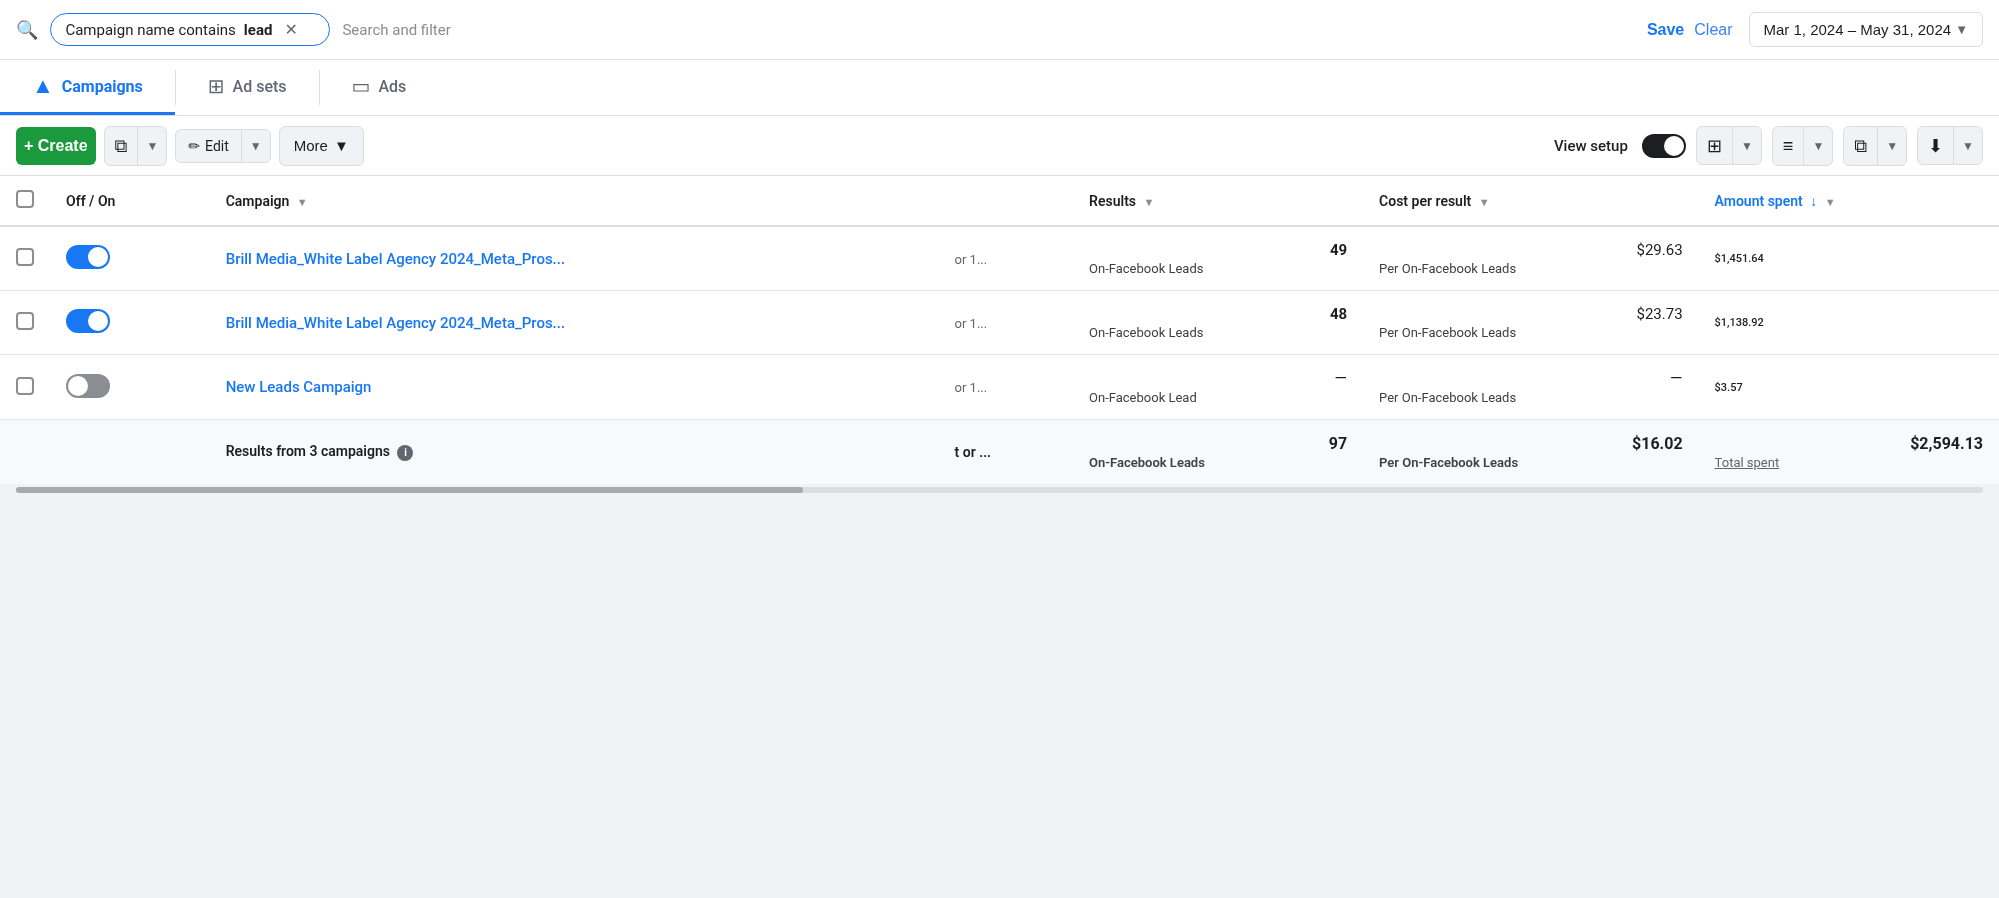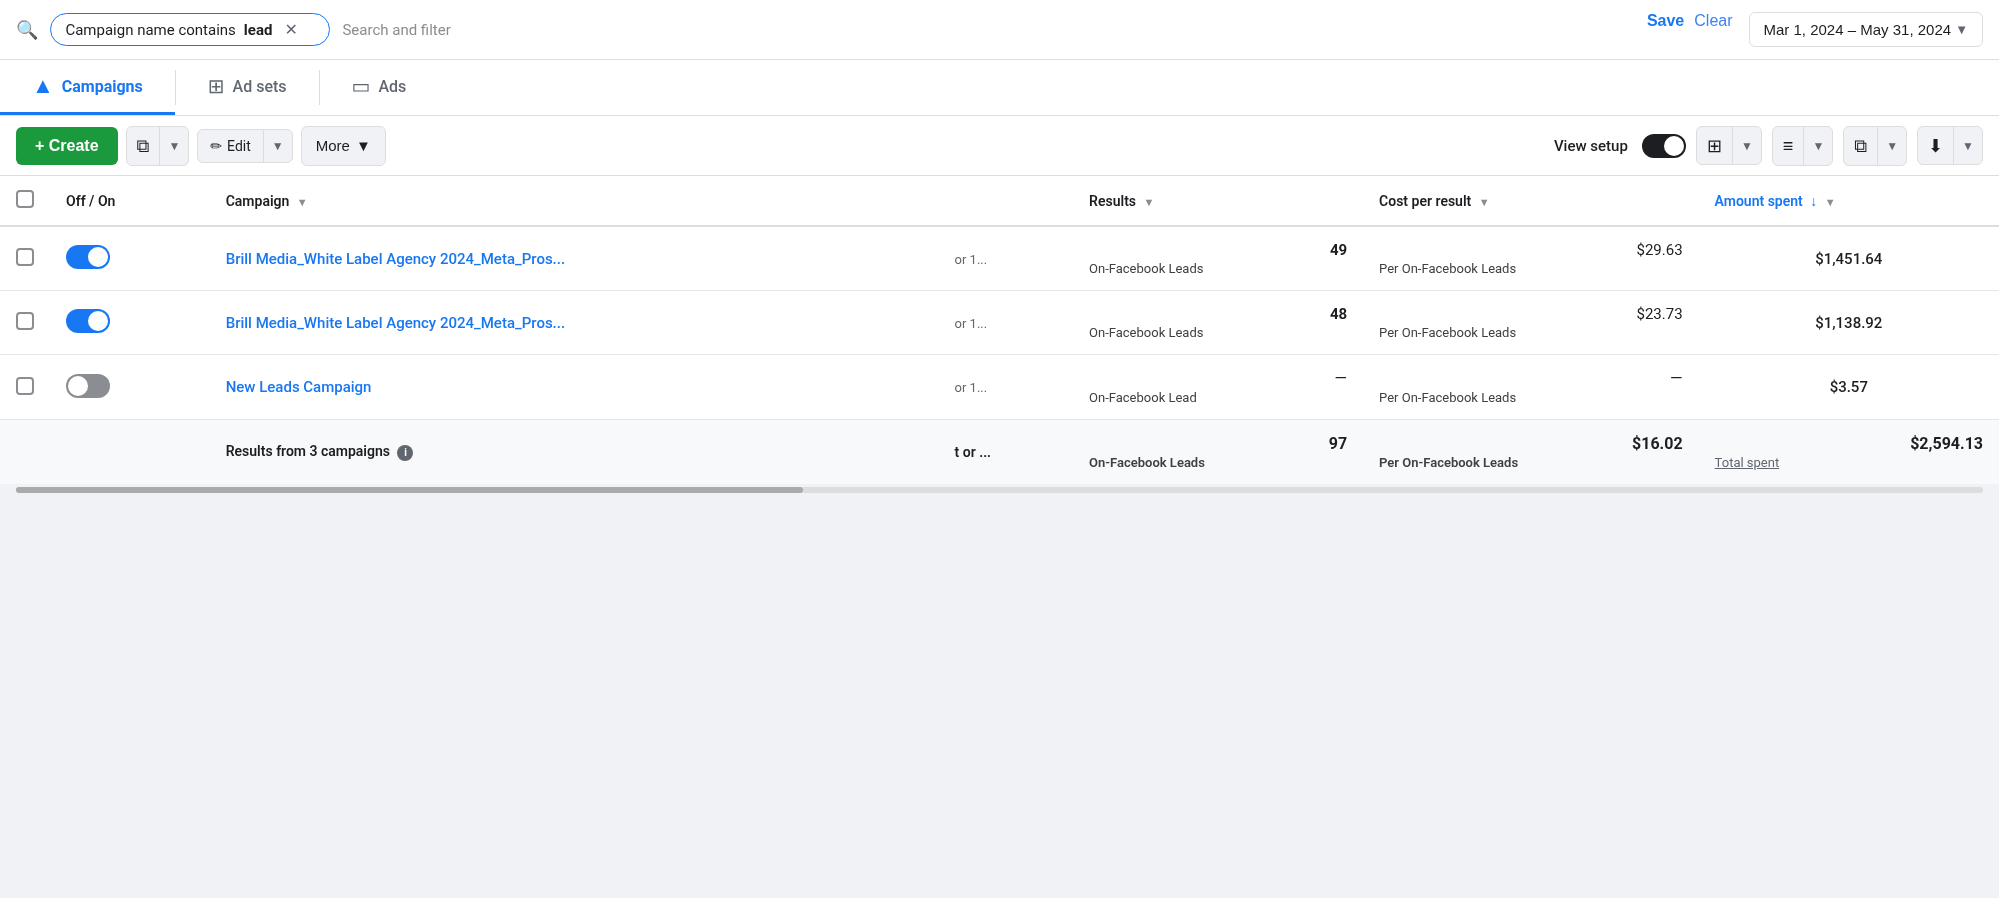--- a/index.html
+++ b/index.html
@@ -49,21 +49,21 @@
 
     .search-placeholder {
       color: #8a8d91;
       font-size: 15px;
       flex: 1;
     }
 
     .top-bar-right {
       margin-left: auto;
       display: flex;
-      align-items: flex-start;
+      align-items: center;
       gap: 16px;
     }
 
     .save-clear {
       display: flex;
       align-items: center;
       gap: 10px;
     }
 
     .save-btn {
@@ -150,21 +150,21 @@
     }
 
     .btn-create {
       display: flex;
       align-items: center;
       gap: 6px;
       background: #1a9a3c;
       color: #fff;
       border: none;
       border-radius: 6px;
-      padding: 10px 19px;
+      padding: 10px 8px;
       font-size: 16px;
       font-weight: 700;
       cursor: pointer;
     }
 
     .btn-more {
       display: flex;
       align-items: center;
       gap: 6px;
       background: #f0f2f5;
@@ -372,22 +372,22 @@
       font-size: 13px;
       margin-top: 2px;
     }
 
     .cost-val {
       text-align: right;
       font-size: 15px;
     }
 
     .amount-val {
-      text-align: center;
-      font-size: 15px;
+      text-align: left;
+      font-size: 11px;
       font-weight: 500;
     }
 
     .summary-row td {
       background: #f8f9fa;
       font-weight: 600;
       font-size: 14px;
     }
 
     .summary-val {

